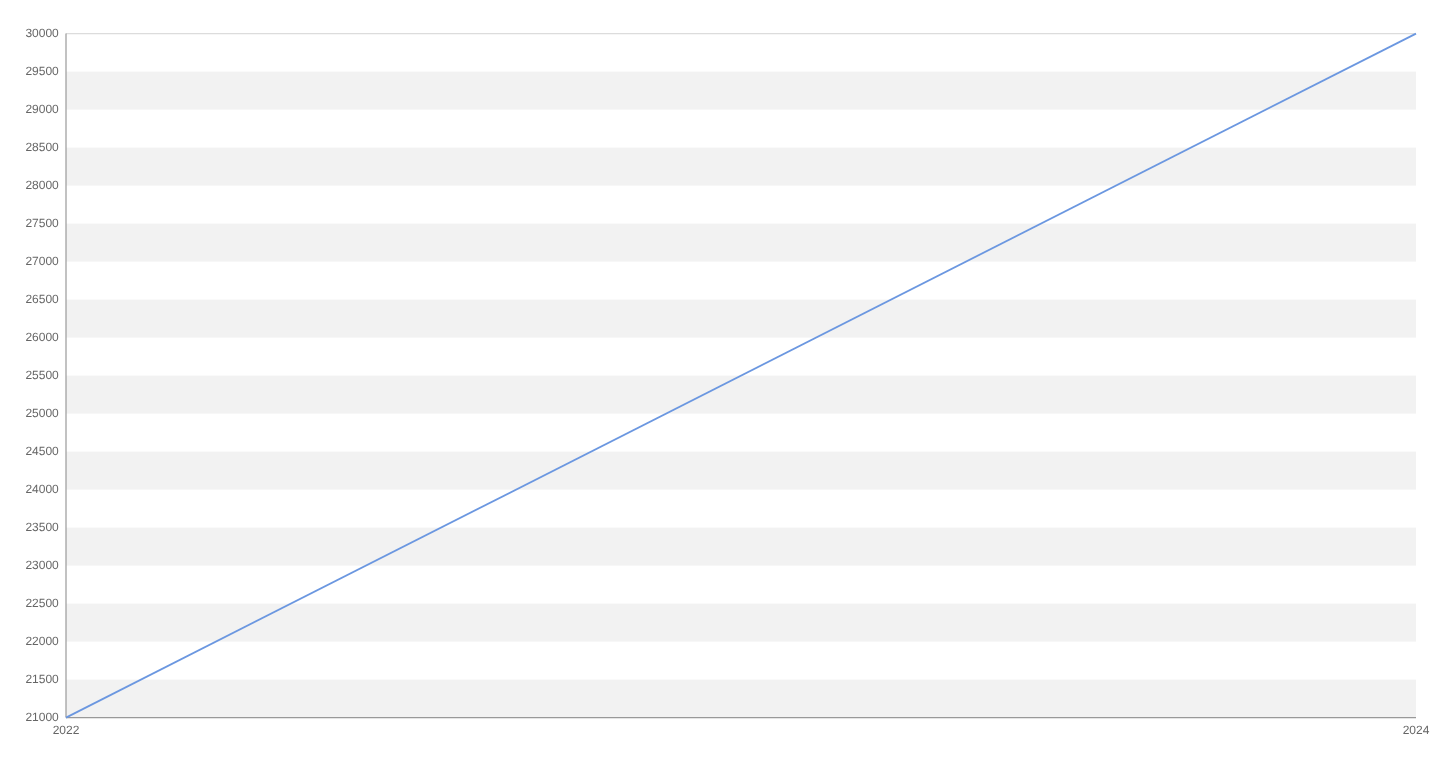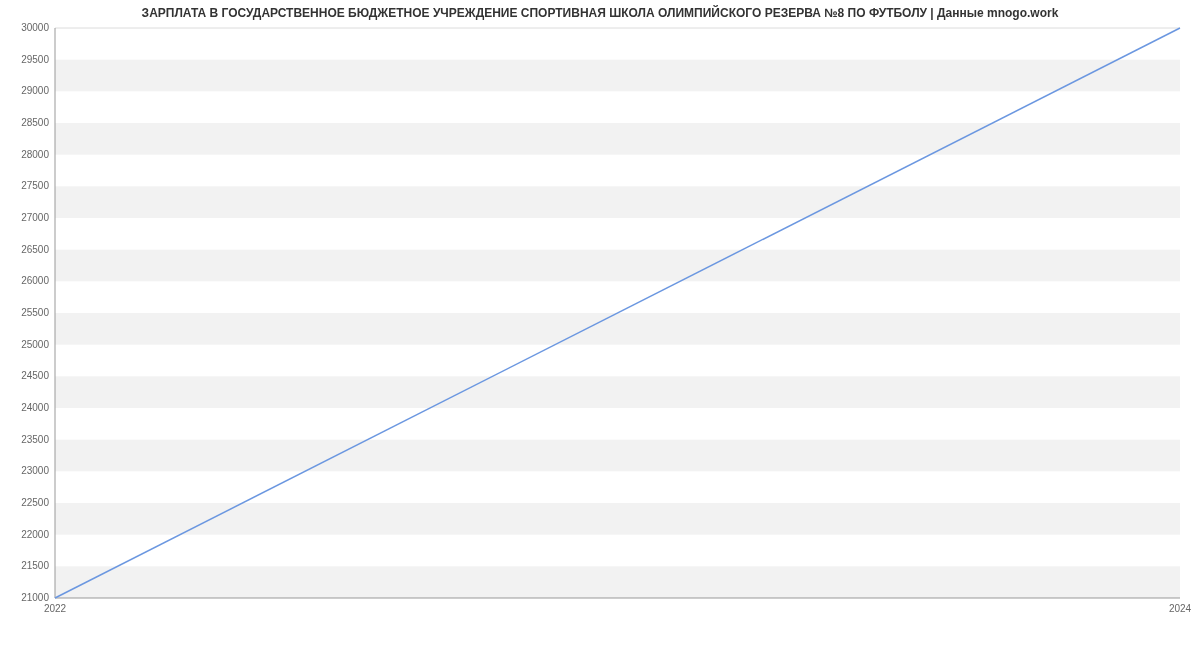--- a/index.html
+++ b/index.html
@@ -49,21 +49,20 @@
   .xtick text { text-anchor: middle; }
   .band-alt { fill: #f2f2f2; }
   .gridline-outer { stroke: #dcdcdc; stroke-width: 1; }
   .axis-line { stroke: #999; stroke-width: 1; }
   .series-line { stroke: #6b97e0; stroke-width: 1.5; fill: none; }
 </style>
 </head>
 <body>
 
 <div class="chart-wrap">
-  <div class="title">ЗАРПЛАТА В ГОСУДАРСТВЕННОЕ БЮДЖЕТНОЕ УЧРЕЖДЕНИЕ  СПОРТИВНАЯ ШКОЛА ОЛИМПИЙСКОГО РЕЗЕРВА №8 ПО ФУТБОЛУ | Данные mnogo.work</div>
 
   <div class="plot">
     <svg viewBox="0 0 1125 570">
       <g>
           <rect x="0" y="538.3333333333334" width="1125" height="31.66666666666663" class="band-alt"></rect>
           <rect x="0" y="475" width="1125" height="31.666666666666686" class="band-alt"></rect>
           <rect x="0" y="411.66666666666663" width="1125" height="31.666666666666742" class="band-alt"></rect>
           <rect x="0" y="348.33333333333337" width="1125" height="31.66666666666663" class="band-alt"></rect>
           <rect x="0" y="285" width="1125" height="31.666666666666686" class="band-alt"></rect>
           <rect x="0" y="221.66666666666663" width="1125" height="31.666666666666686" class="band-alt"></rect>

